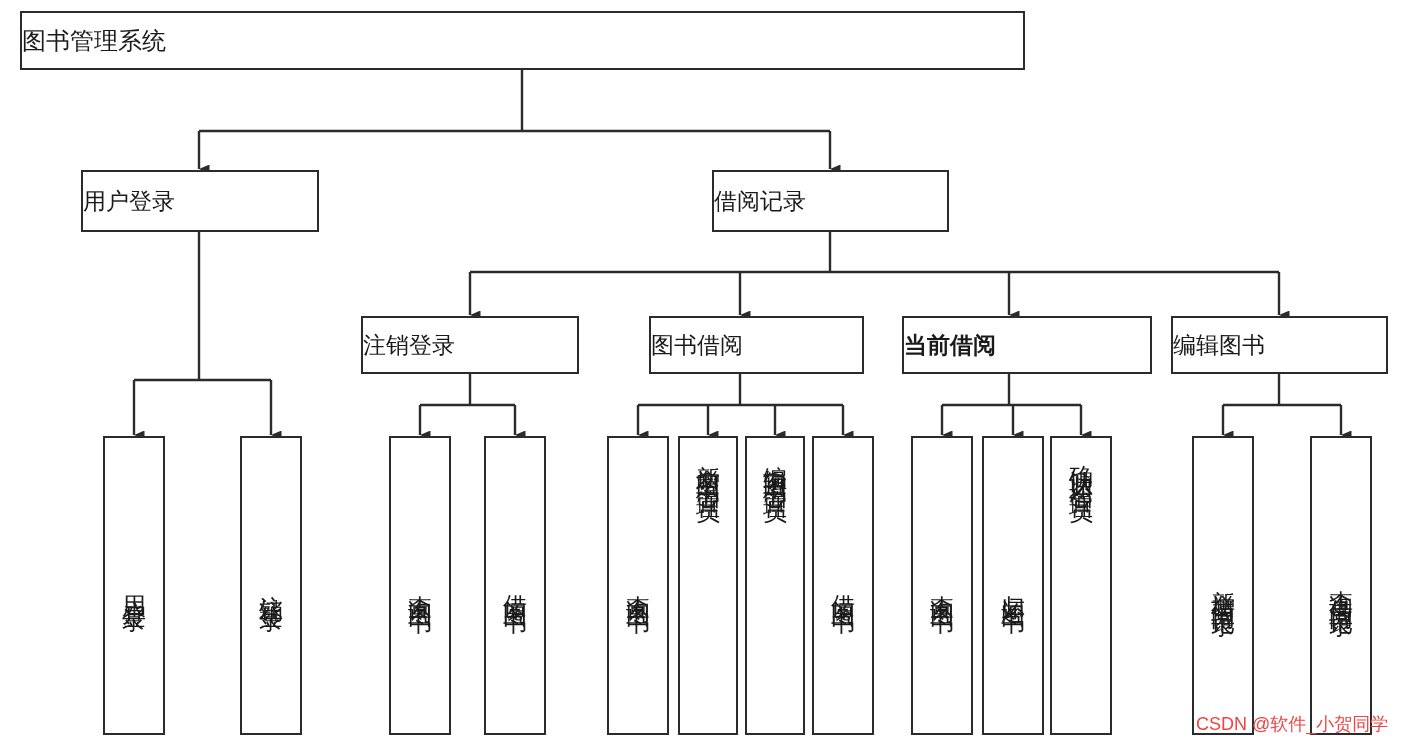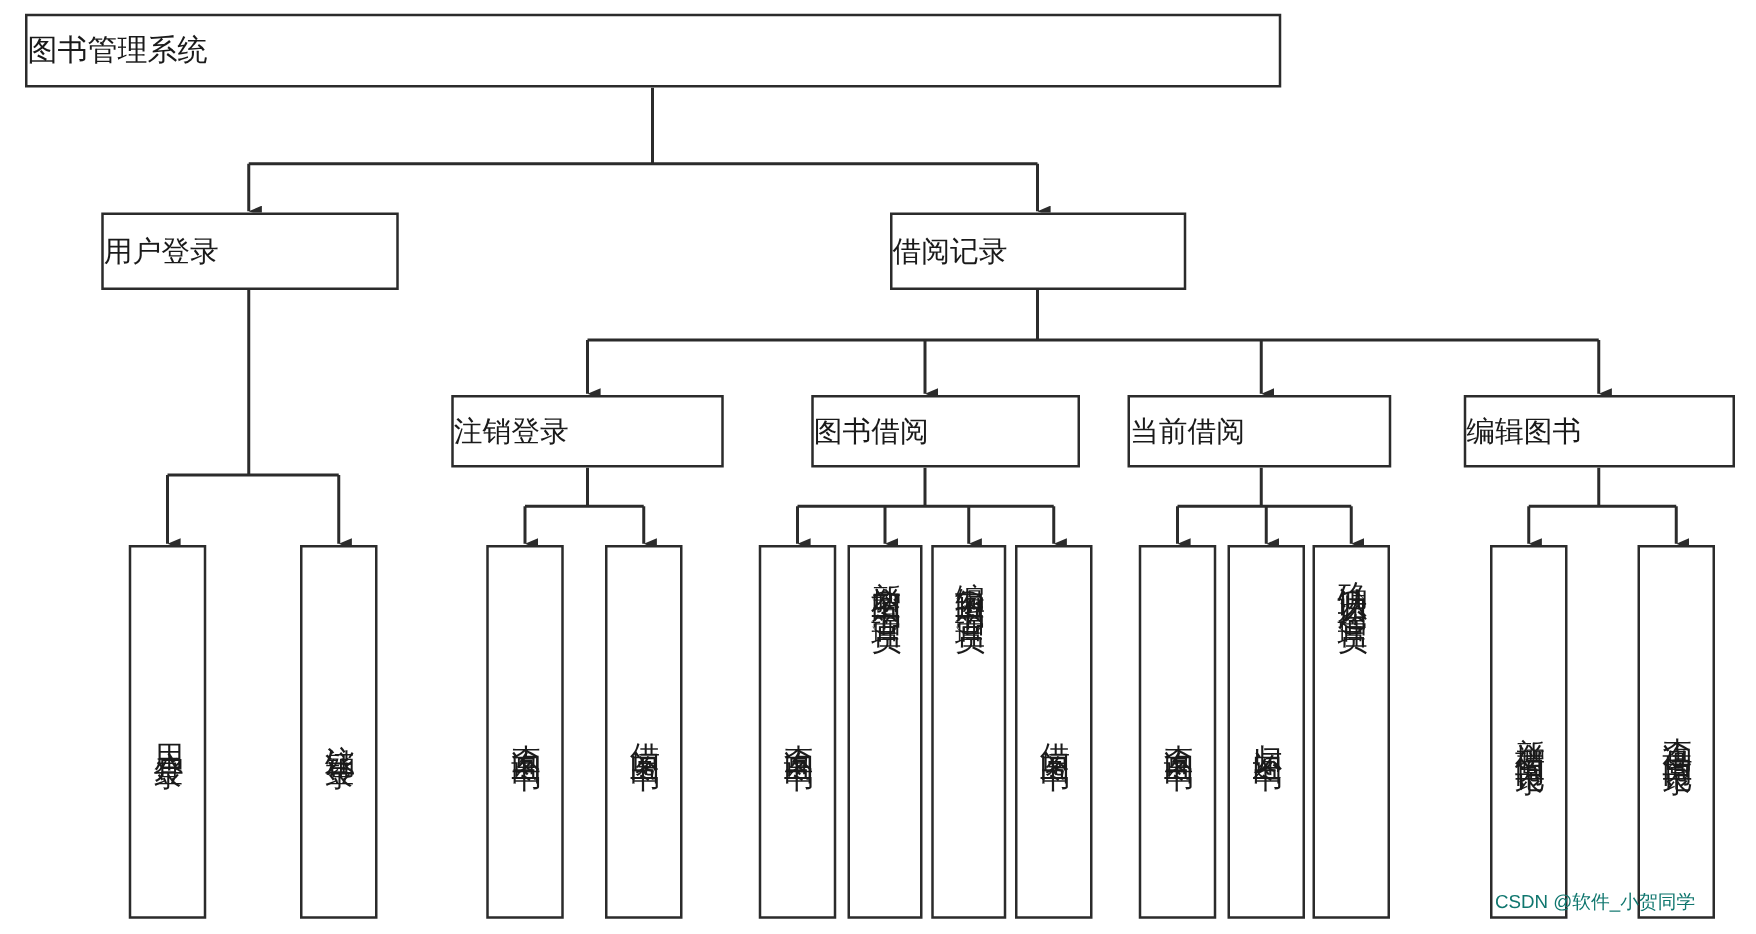--- a/index.html
+++ b/index.html
@@ -62,22 +62,22 @@
     line-height: 1;
     white-space: nowrap;
   }
   
   .node.v.center {
     align-items: center;
     padding-top: 0;
   }
   .watermark {
     position: absolute;
-    color: #0f766e;
-    font-size: 15px;
+    color: #ef4444;
+    font-size: 18px;
     white-space: nowrap;
     z-index: 5;
     font-family: "Liberation Sans", "DejaVu Sans", sans-serif;
   }
 </style>
 </head>
 <body>
 
 <div id="diagram-root">
 
@@ -133,21 +133,21 @@
       </div>
       <div class="node h" style="left: 712px; top: 170px; width: 237px; height: 62px;">
         <span class="node-label">借阅记录</span>
       </div>
       <div class="node h" style="left: 361px; top: 316px; width: 218px; height: 58px;">
         <span class="node-label">注销登录</span>
       </div>
       <div class="node h" style="left: 633px; top: 316px; width: 215px; height: 58px; margin-left: 16px;">
         <span class="node-label">图书借阅</span>
       </div>
-      <div class="node h" style="left: 902px; top: 316px; width: 211px; height: 58px;">
+      <div class="node h" style="left: 902px; top: 316px; width: 250px; height: 58px; font-weight: bold;">
         <span class="node-label">当前借阅</span>
       </div>
       <div class="node h" style="left: 1171px; top: 316px; width: 217px; height: 58px;">
         <span class="node-label">编辑图书</span>
       </div>
       <div class="node v center" style="left: 103px; top: 436px; width: 62px; height: 299px;">
         <span class="node-label">用户登录</span>
       </div>
       <div class="node v center" style="left: 240px; top: 436px; width: 62px; height: 299px;">
         <span class="node-label">注销登录</span>

